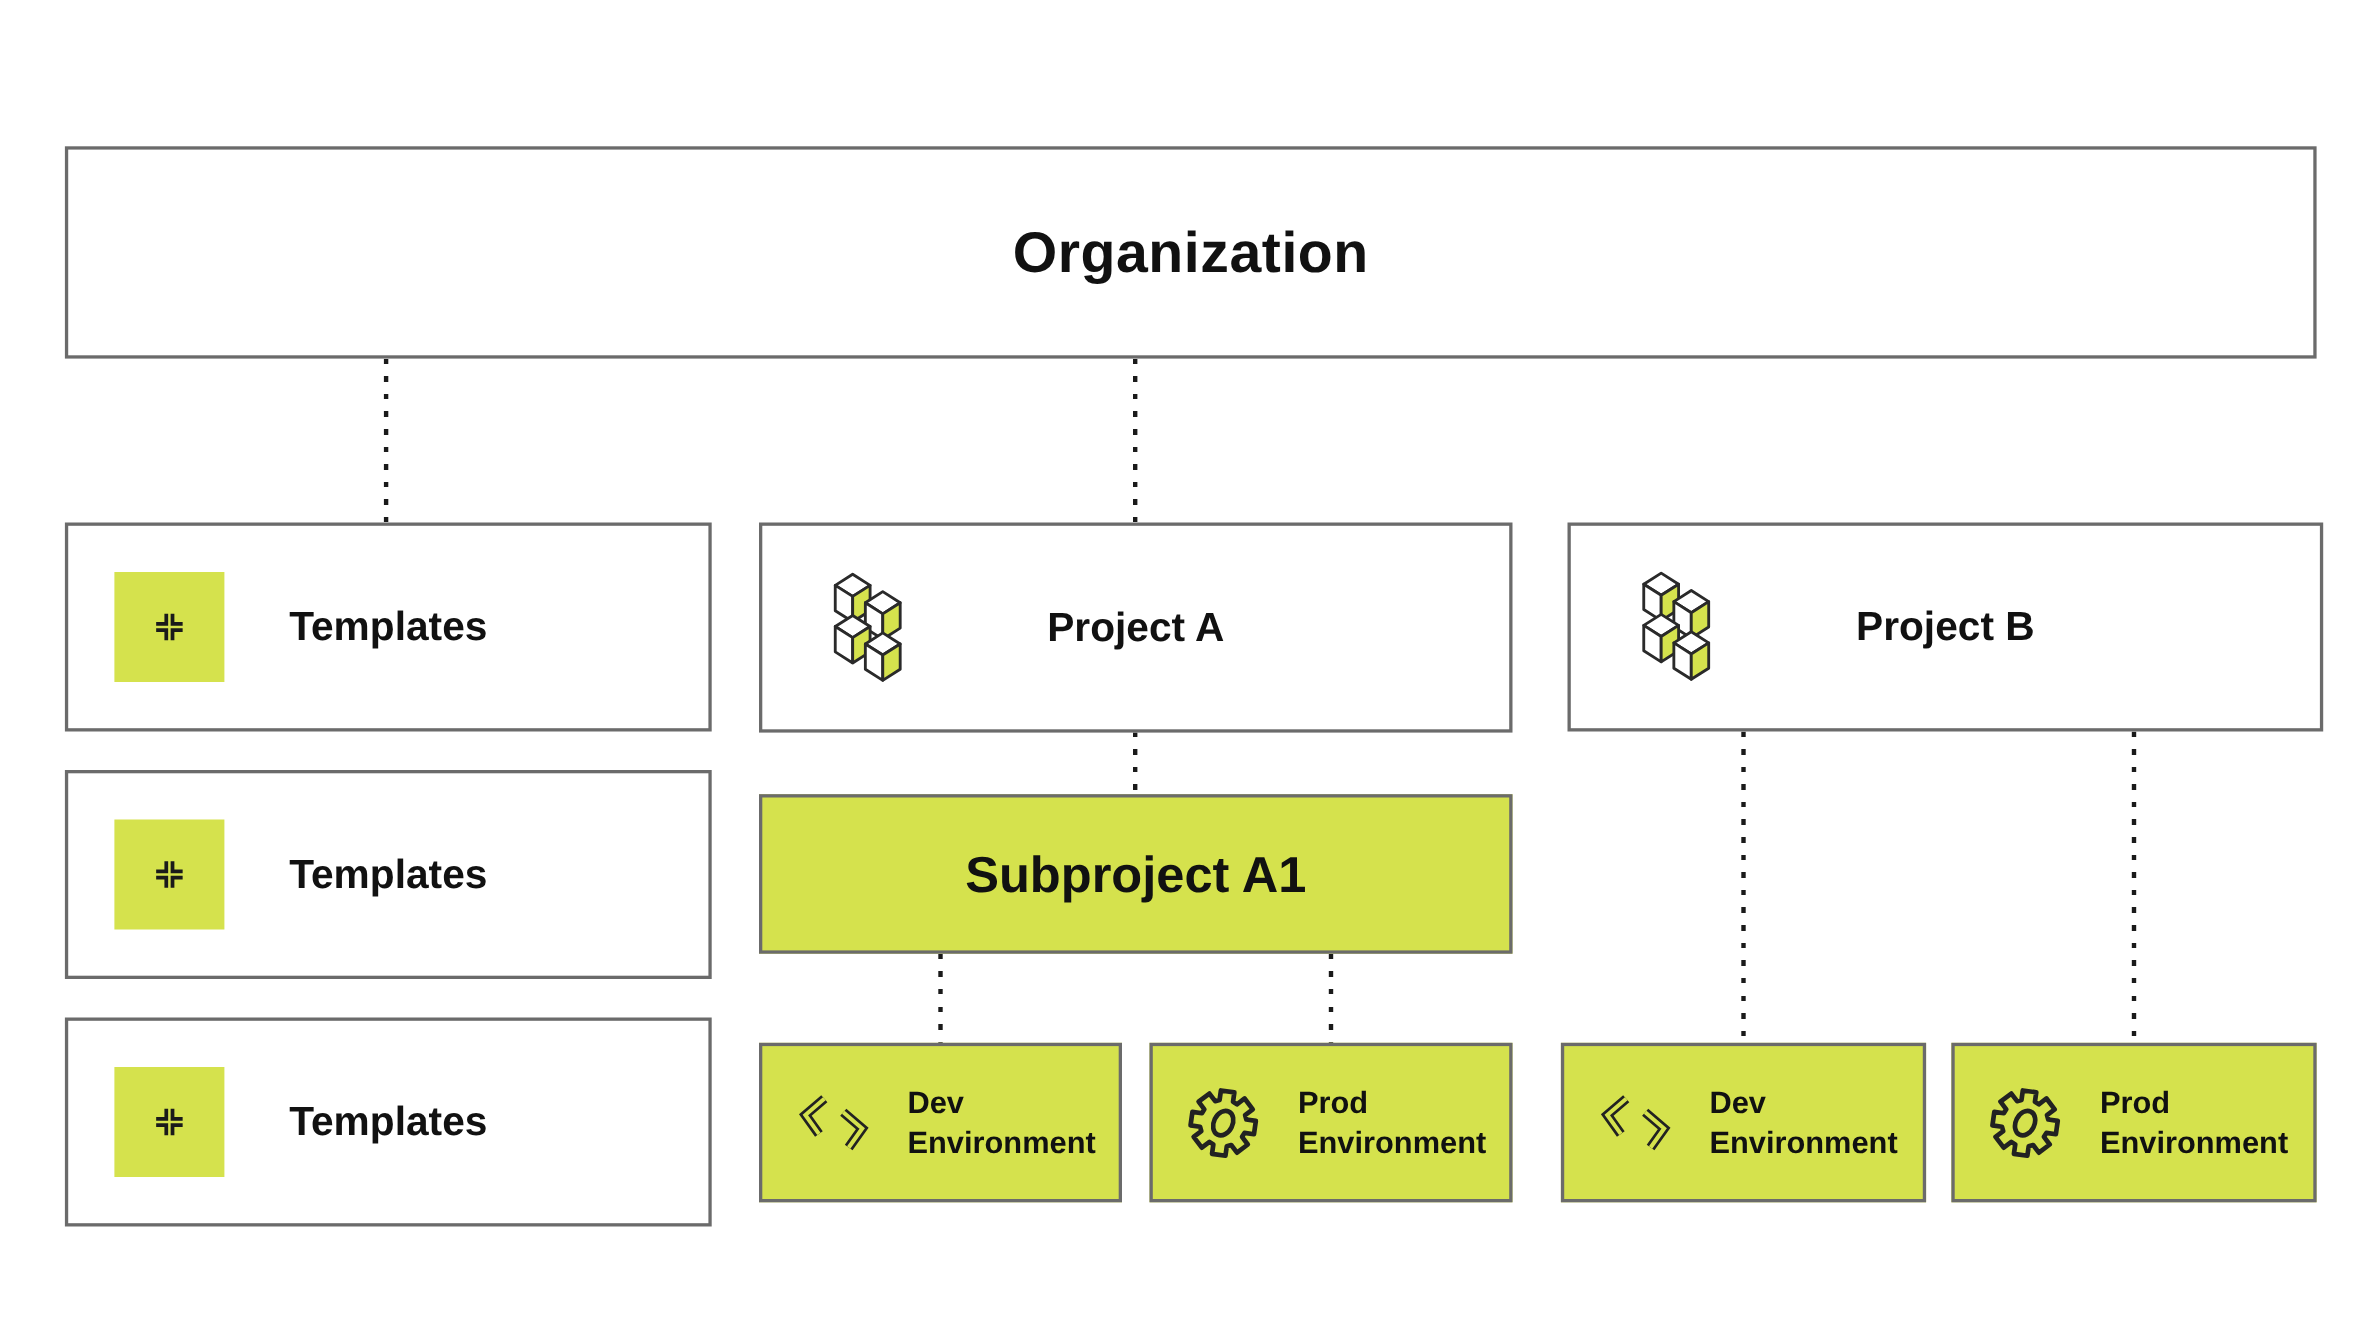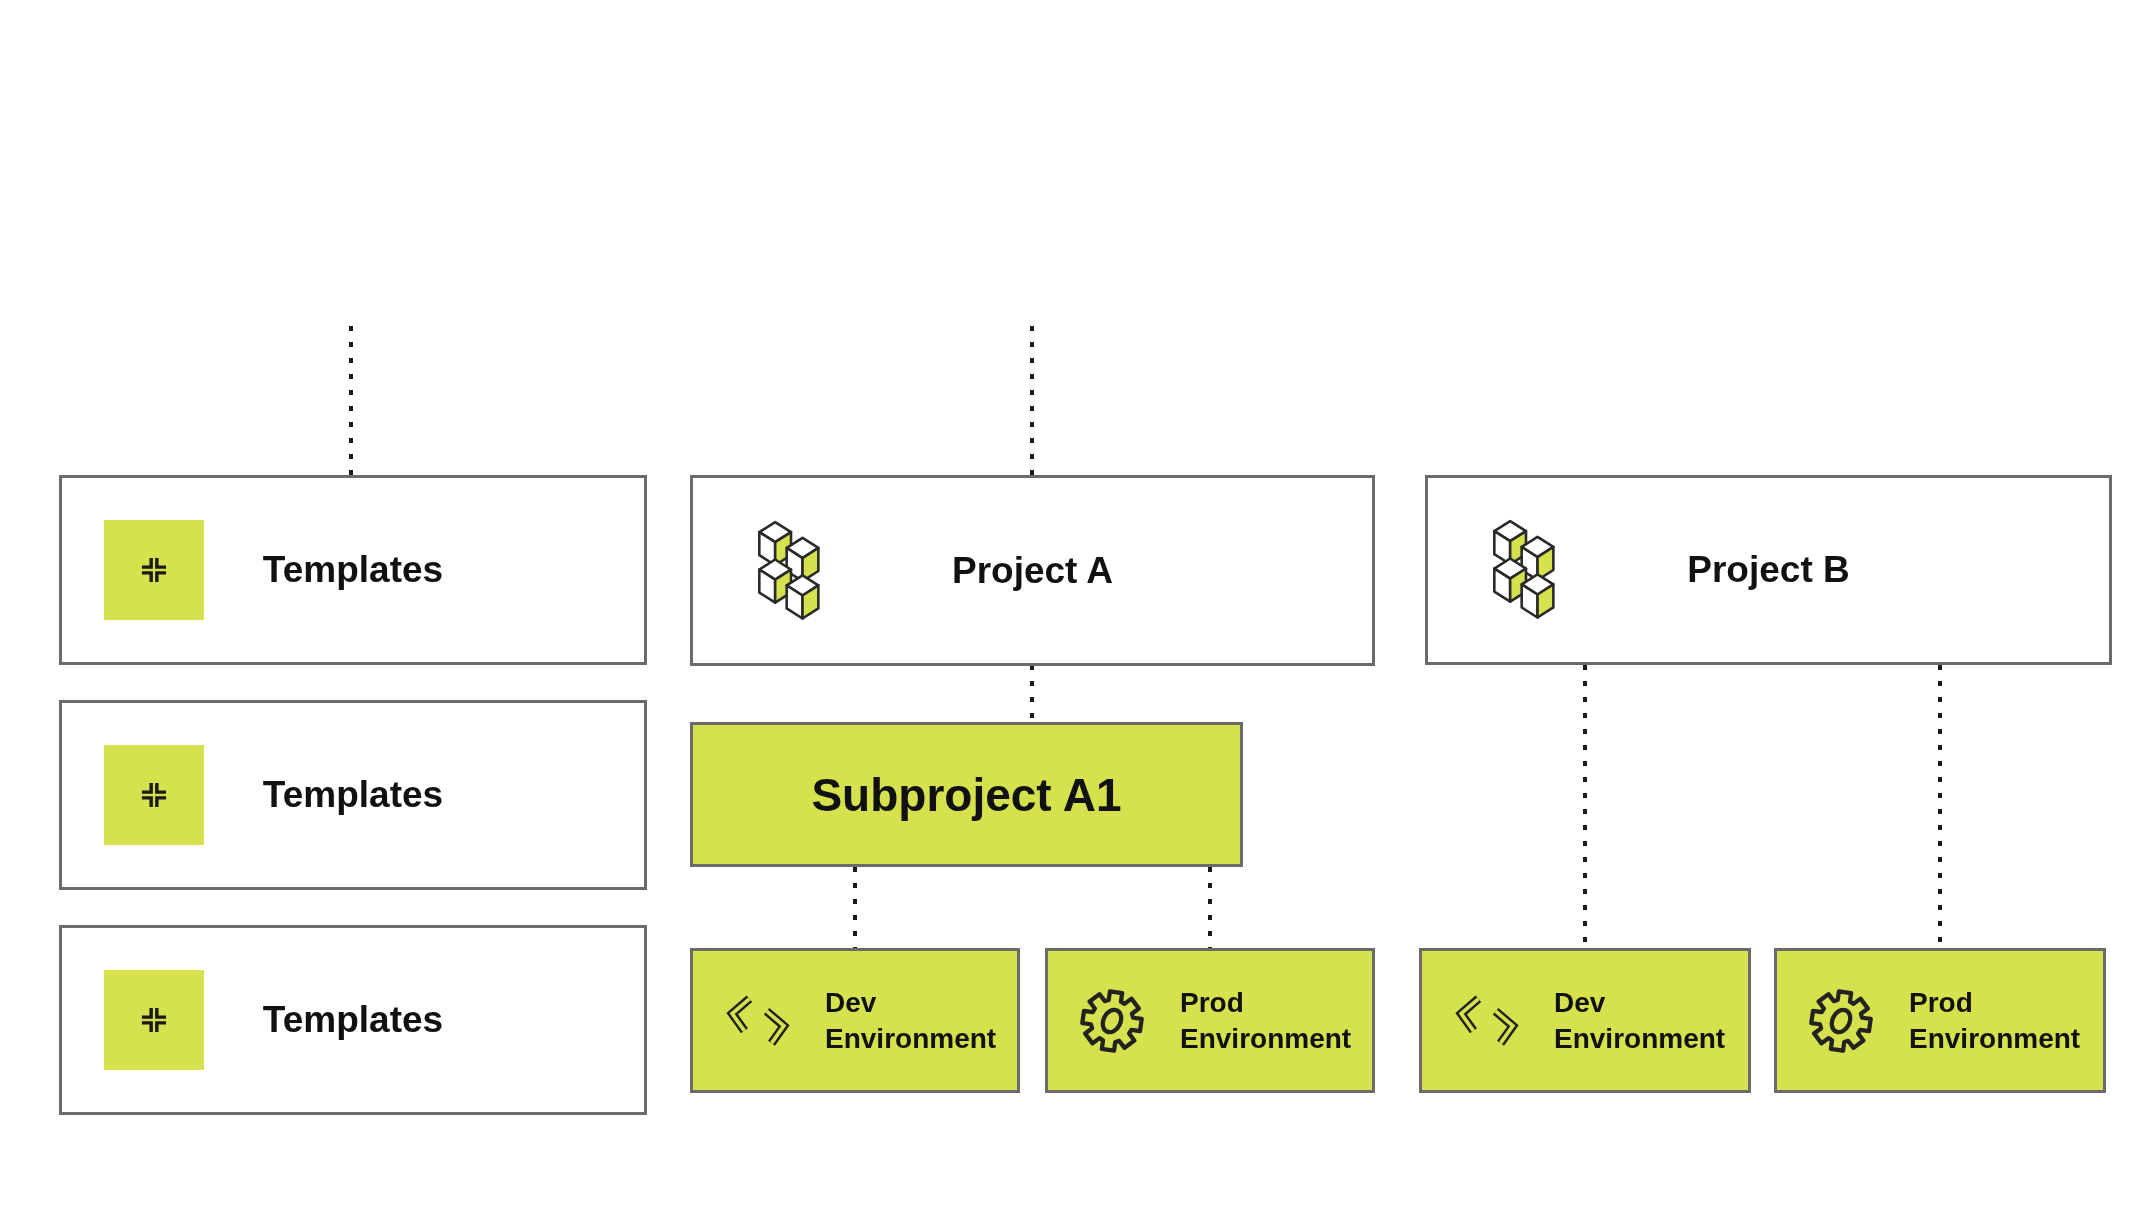--- a/index.html
+++ b/index.html
@@ -83,20 +83,23 @@
       <g id="ic-gear" stroke="#222222" stroke-width="2" stroke-linejoin="round" fill="#d5e24d" transform="rotate(8 16 16)">
         <path d="M29.7,13.1 L29.7,18.9 L25.6,18.9 L24.8,20.7 L27.7,23.6 L23.6,27.7 L20.7,24.8 L18.9,25.6
                  L18.9,29.7 L13.1,29.7 L13.1,25.6 L11.3,24.8 L8.4,27.7 L4.3,23.6 L7.2,20.7 L6.4,18.9
                  L2.3,18.9 L2.3,13.1 L6.4,13.1 L7.2,11.3 L4.3,8.4 L8.4,4.3 L11.3,7.2 L13.1,6.4
                  L13.1,2.3 L18.9,2.3 L18.9,6.4 L20.7,7.2 L23.6,4.3 L27.7,8.4 L24.8,11.3 L25.6,13.1 Z"></path>
         <ellipse cx="16" cy="16" rx="4" ry="5.5" transform="rotate(18 16 16)"></ellipse>
       </g>
     </defs>
   </svg>
 
+  <div class="box" style="left:59px;top:133px;width:2047px;height:193px;">
+    <span class="lbl org-lbl">Organization</span>
+  </div>
 
   <div class="connector" style="left:349px;top:326px;height:149px;"></div>
   <div class="connector" style="left:1030px;top:326px;height:149px;"></div>
   <div class="connector" style="left:1030px;top:665px;height:57px;"></div>
   <div class="connector" style="left:853px;top:867px;height:81px;"></div>
   <div class="connector" style="left:1208px;top:867px;height:81px;"></div>
   <div class="connector" style="left:1583px;top:665px;height:283px;"></div>
   <div class="connector" style="left:1938px;top:665px;height:283px;"></div>
 
   <div class="box" style="left:59px;top:475px;width:588px;height:190px;">
@@ -128,21 +131,21 @@
 
   <div class="box" style="left:690px;top:475px;width:685px;height:191px;">
     <span class="cubes">
       <svg width="72" height="104" viewBox="0 0 50 72">
           <use href="#ic-cubes"></use>
         </svg>
     </span>
     <span class="lbl row-lbl">Project A</span>
   </div>
 
-  <div class="box lime" style="left:690px;top:722px;width:553px;height:145px;align-items:center;">
+  <div class="box lime" style="left:690px;top:722px;width:685px;height:145px;align-items:center;">
     <span class="lbl sub-lbl">Subproject A1</span>
   </div>
 
   <div class="box lime" style="left:690px;top:948px;width:330px;height:145px;">
     <span class="env-icon">
       <svg width="70" height="64" viewBox="0 0 56 52">
           <use href="#ic-code"></use>
         </svg>
     </span>
     <span class="env-lbl">Dev Environment</span>

